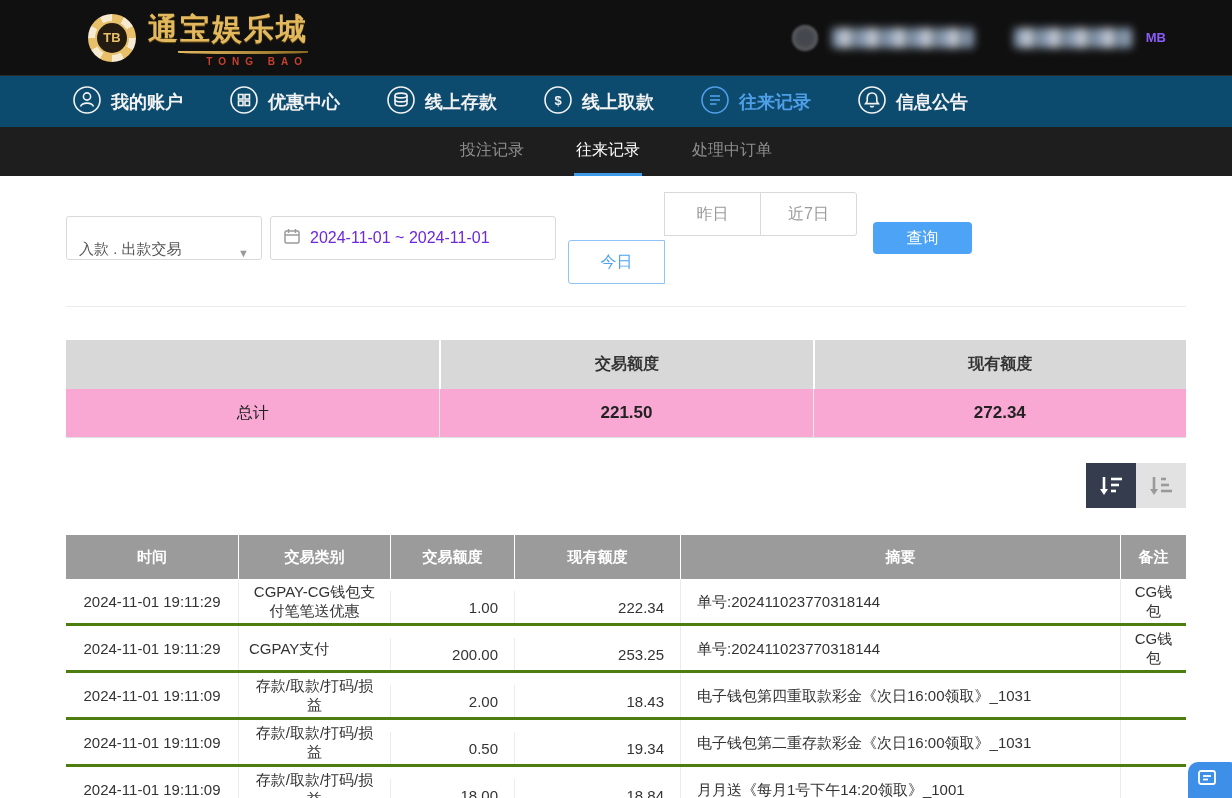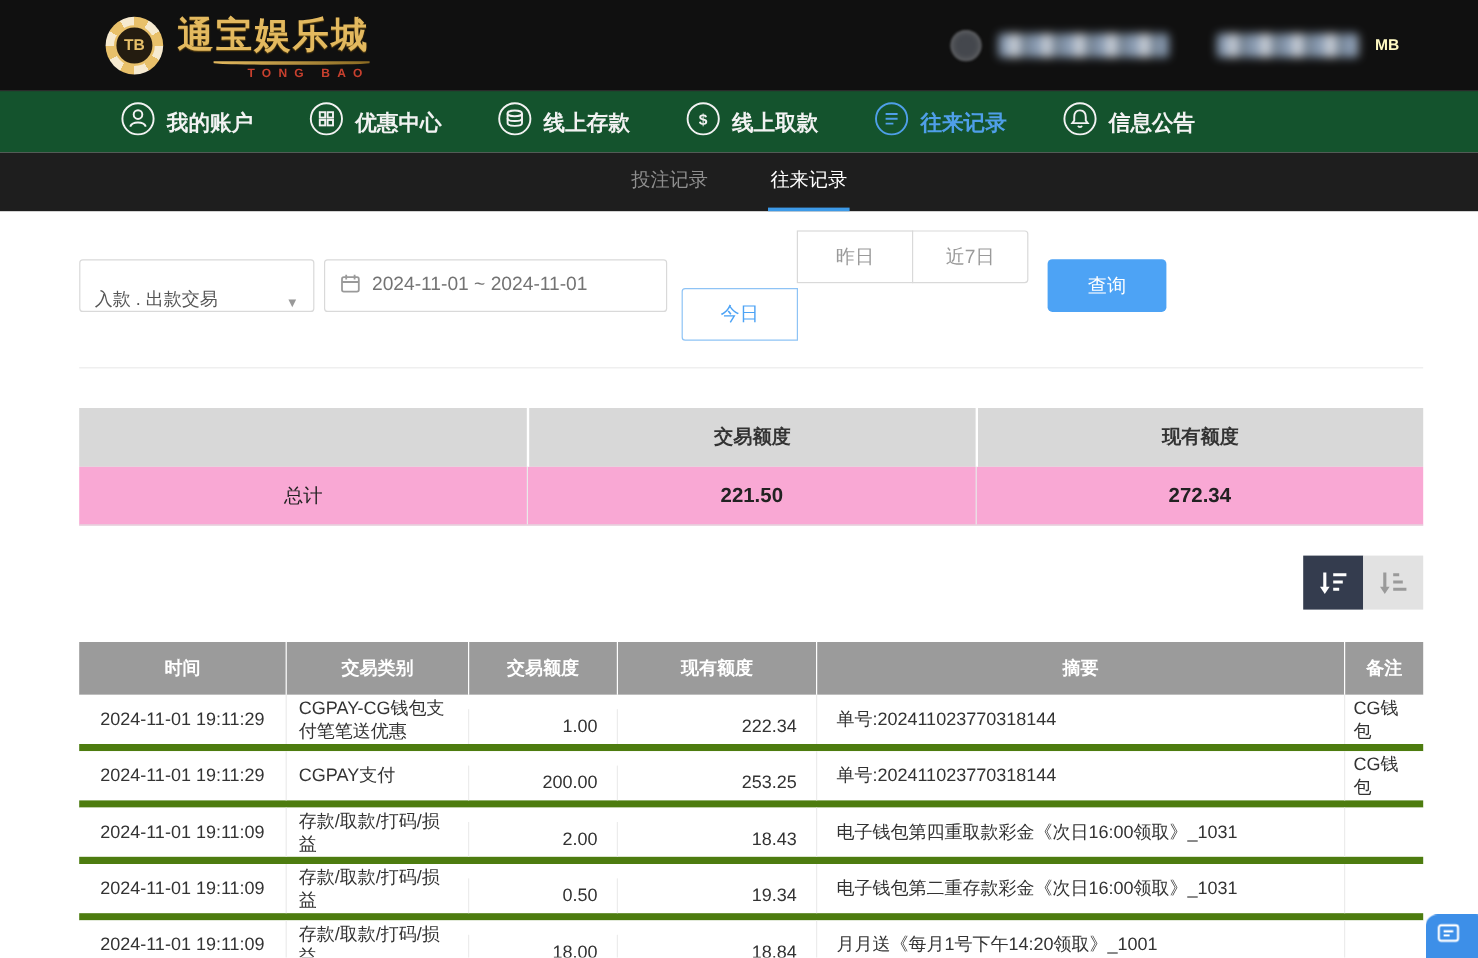--- a/index.html
+++ b/index.html
@@ -23,54 +23,54 @@
   .logo-sub { color:#c8402e; font-size:10px; font-weight:bold; letter-spacing:6px;
     text-align:right; }
 
   .userzone { margin-left:auto; margin-right:66px; display:flex; align-items:center; gap:14px; }
   .avatar-dot { width:26px; height:26px; border-radius:50%; background:#44474d;
     box-shadow:inset 0 0 6px #777; filter:blur(1px); }
   .blurred { height:20px; border-radius:3px; opacity:.85; filter:blur(4px);
     background:repeating-linear-gradient(90deg,#9fb4cf 0 9px,#e4ebf5 9px 18px,#8899ad 18px 27px); }
   .blur-a { width:142px; }
   .blur-b { width:118px; margin-left:26px; }
-  .mb-badge { color:#fef9c3; font-size:13px; font-weight:bold; }
-
-  
-  .navbar { height:52px; background:#14532d; border-top:1px solid #2a2a2a;
-    display:flex; align-items:center; padding-left:100px; gap:46px; }
+  .mb-badge { color:#8b5cf6; font-size:13px; font-weight:bold; }
+
+  
+  .navbar { height:52px; background:#0c4a6e; border-top:1px solid #2a2a2a;
+    display:flex; align-items:center; padding-left:72px; gap:46px; }
   .nav-item { display:flex; align-items:center; gap:9px; color:#f2f2f2; cursor:pointer; }
   .nav-item .label { font-size:18px; font-weight:bold; }
   .nav-item svg { stroke:currentColor; fill:none; stroke-width:1.6; }
   .nav-item.active { color:#4f9fe8; }
 
   
   .tabbar { height:49px; background:#1e1e1e; display:flex; justify-content:center;
     align-items:stretch; gap:48px; }
   .tab { display:flex; align-items:center; color:#8f8f8f; font-size:16px;
     cursor:pointer; border-bottom:3px solid transparent; padding:0 2px; }
   .tab.active { color:#ffffff; border-bottom-color:#3d9ae8; }
 
   
   .content { width:1120px; margin-left:66px; }
   .filters { margin-top:16px; display:flex; align-items:center; }
   .dropdown { width:196px; height:44px; border:1px solid #d9d9d9; border-radius:3px;
     display:flex; align-items:flex-end; padding:0 12px; color:#555; font-size:15px; cursor:pointer; }
   .dropdown .caret { margin-left:auto; color:#999; font-size:11px; }
   .datepicker { margin-left:8px; width:286px; height:44px; border:1px solid #d9d9d9;
     border-radius:3px; display:flex; align-items:center; gap:9px; padding:0 12px;
-    color:#737373; font-size:16px; cursor:pointer; }
+    color:#6d28d9; font-size:16px; cursor:pointer; }
   .btn-group { margin-left:12px; display:flex; }
   .qbtn { width:97px; height:44px; background:#fff; border:1px solid #d9d9d9;
     color:#9a9a9a; font-size:16px; display:flex; align-items:center; justify-content:center;
     cursor:pointer; margin-left:-1px; }
   .qbtn:first-child { margin-left:0; border-radius:3px 0 0 3px; }
   .qbtn:last-child { border-radius:0 3px 3px 0; }
   .qbtn.active { color:#4da3f5; border-color:#8ec3f5; z-index:1;margin-top:48px; }
-  .search-btn { margin-left:16px; width:99px; height:44px; background:#4da3f5;
+  .search-btn { margin-left:16px; width:99px; height:32px; background:#4da3f5;
     color:#fff; font-size:16px; border:none; border-radius:4px; cursor:pointer; }
 
   .divider { margin-top:22px; border-top:1px solid #ebebeb; }
 
   
   .summary { margin-top:33px; }
   .summary-head, .summary-row { display:grid; grid-template-columns:1fr 1fr 1fr; height:49px; }
   .summary-head { background:#d8d8d8; }
   .summary-head .cell { display:flex; align-items:center; justify-content:center;
     font-size:16px; font-weight:bold; color:#333; border-left:2px solid #fff; }
@@ -88,21 +88,21 @@
   .sort-desc { background:#343c4e; }
   .sort-asc { background:#e2e2e2; }
 
   
   .dtable { margin-top:27px; }
   .dt-head, .dt-row { display:grid; grid-template-columns:172px 152px 124px 166px 440px 66px; }
   .dt-head { background:#9b9b9b; height:44px; }
   .dt-head .cell { display:flex; align-items:center; justify-content:center;
     color:#fff; font-size:15px; font-weight:bold; border-left:1px solid #fff; }
   .dt-head .cell:first-child { border-left:none; }
-  .dt-row { height:47px; border-bottom:6px solid #4d7c0f; background:#fff; }
+  .dt-row { height:47px; border-bottom:3px solid #4d7c0f; background:#fff;text-align:center; }
   .dt-row .cell { display:flex; align-items:center; font-size:15px; color:#333;
     border-left:1px solid #ececec; overflow:hidden; line-height:19px; }
   .dt-row .cell:first-child { border-left:none; }
   .c-time { justify-content:center; }
   .c-type { padding:0 10px; }
   .c-amt, .c-bal { justify-content:flex-end; padding-right:16px;margin-top:12px; }
   .c-sum { padding-left:16px; }
   .c-rem { padding:0 7px; font-size:14px; line-height:17px; }
 
   
@@ -194,20 +194,21 @@
           <path d="M13.4 20.8 a1.7 1.7 0 0 0 3.2 0"></path>
         </svg>
     </span>
     <span class="label">信息公告</span>
   </div>
 </div>
 
 <div class="tabbar">
   <div class="tab">投注记录</div>
   <div class="tab active">往来记录</div>
+  <div class="tab">处理中订单</div>
 </div>
 
 <div class="content">
 
   <div class="filters">
     <div class="dropdown">
       <span>入款 . 出款交易</span>
       <span class="caret">▼</span>
     </div>
     <div class="datepicker">

